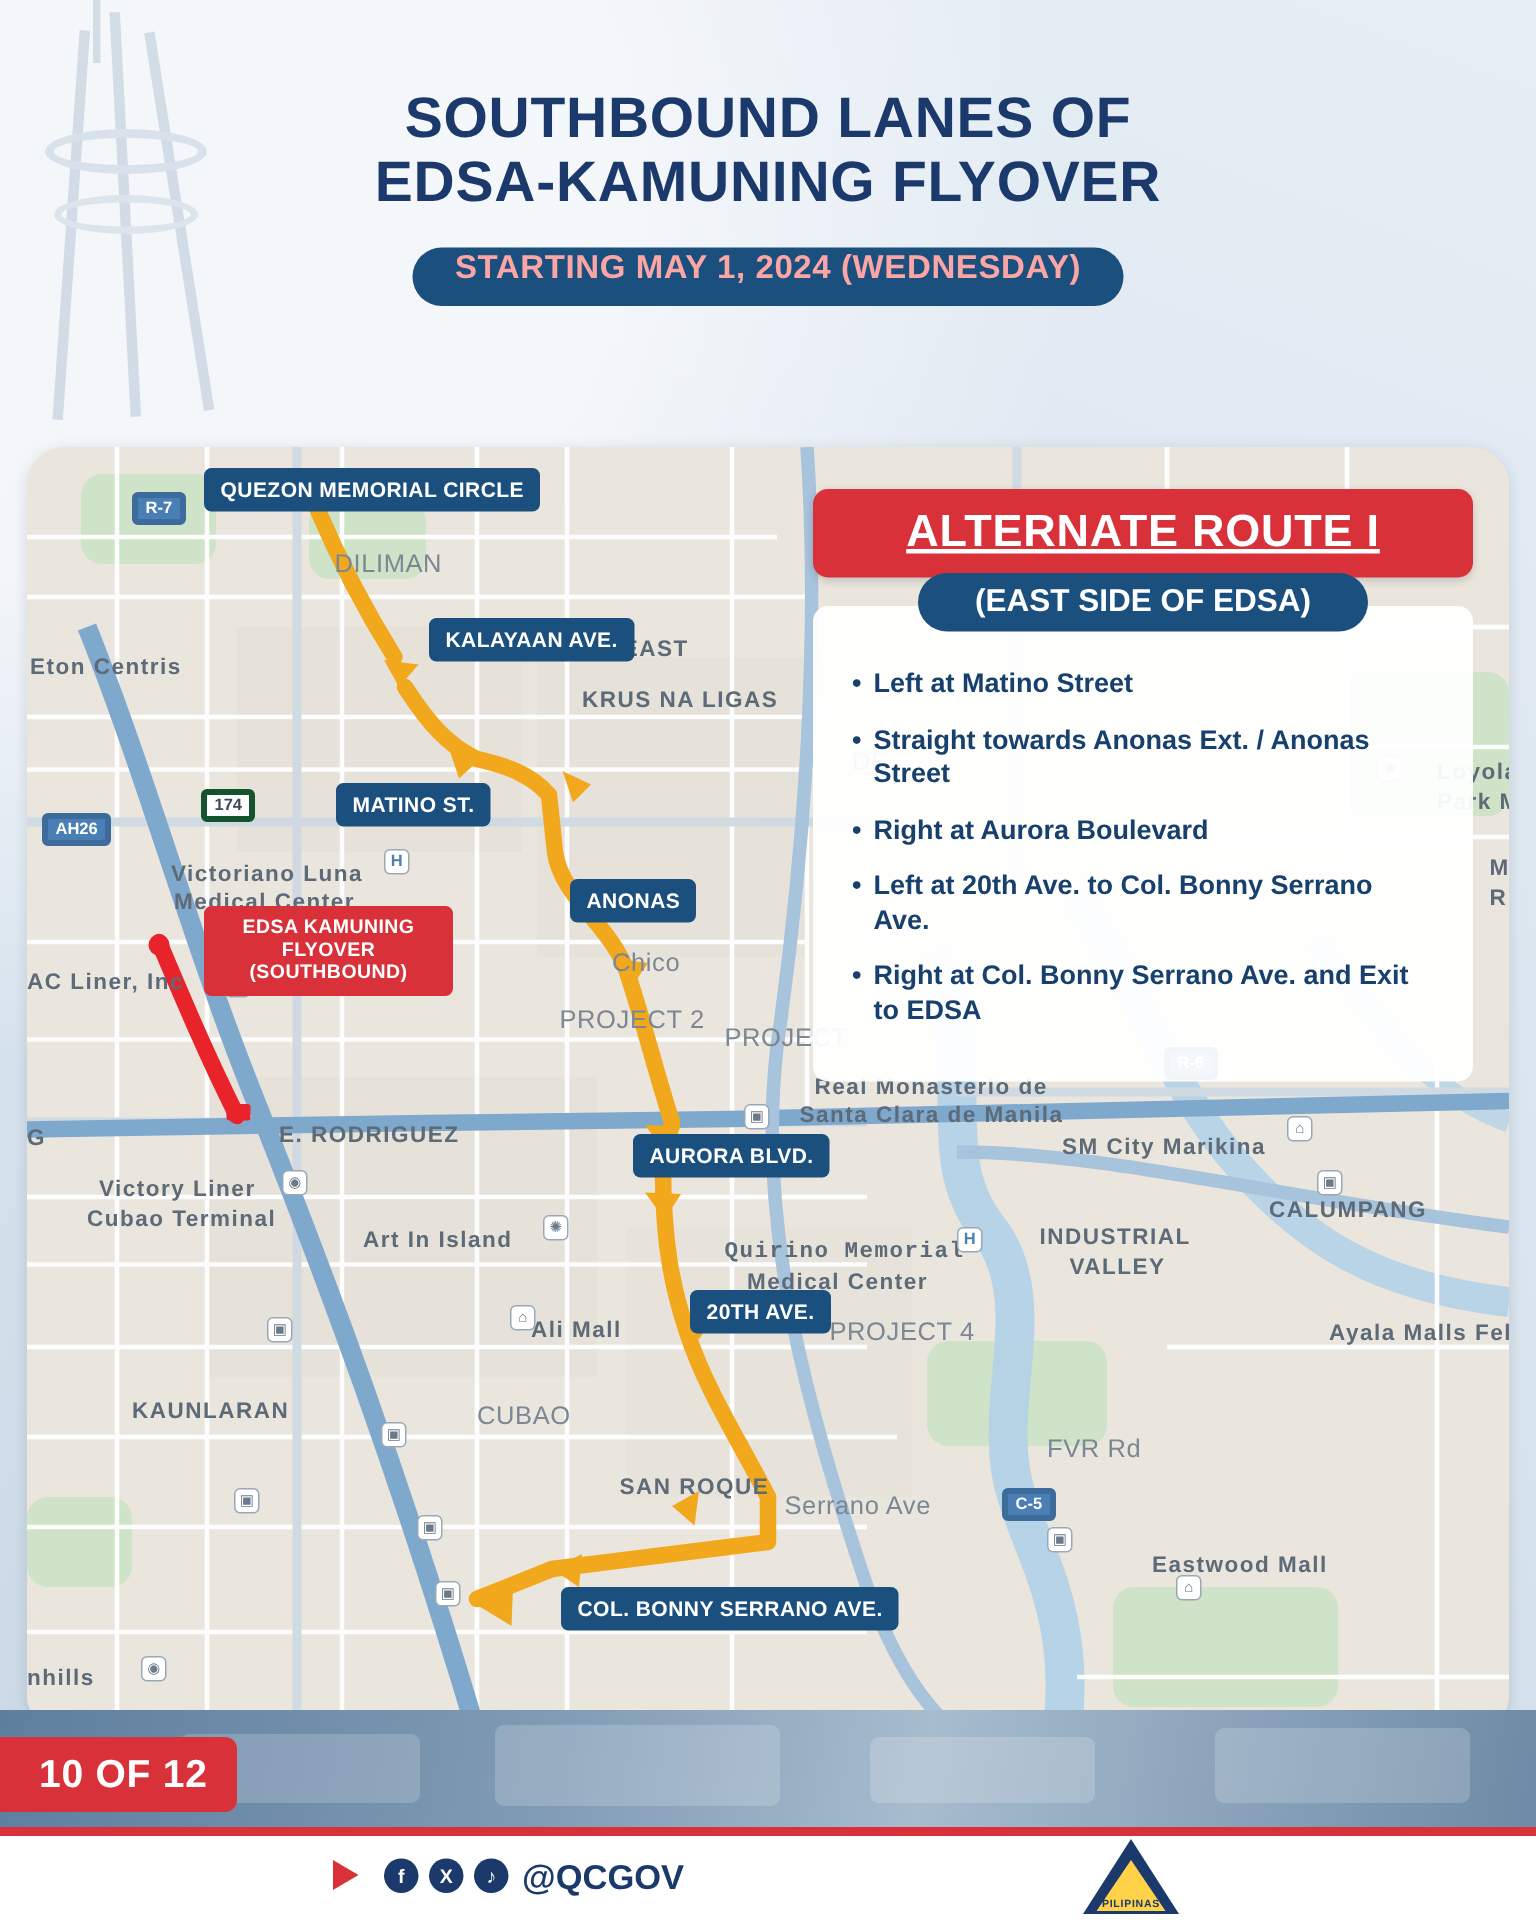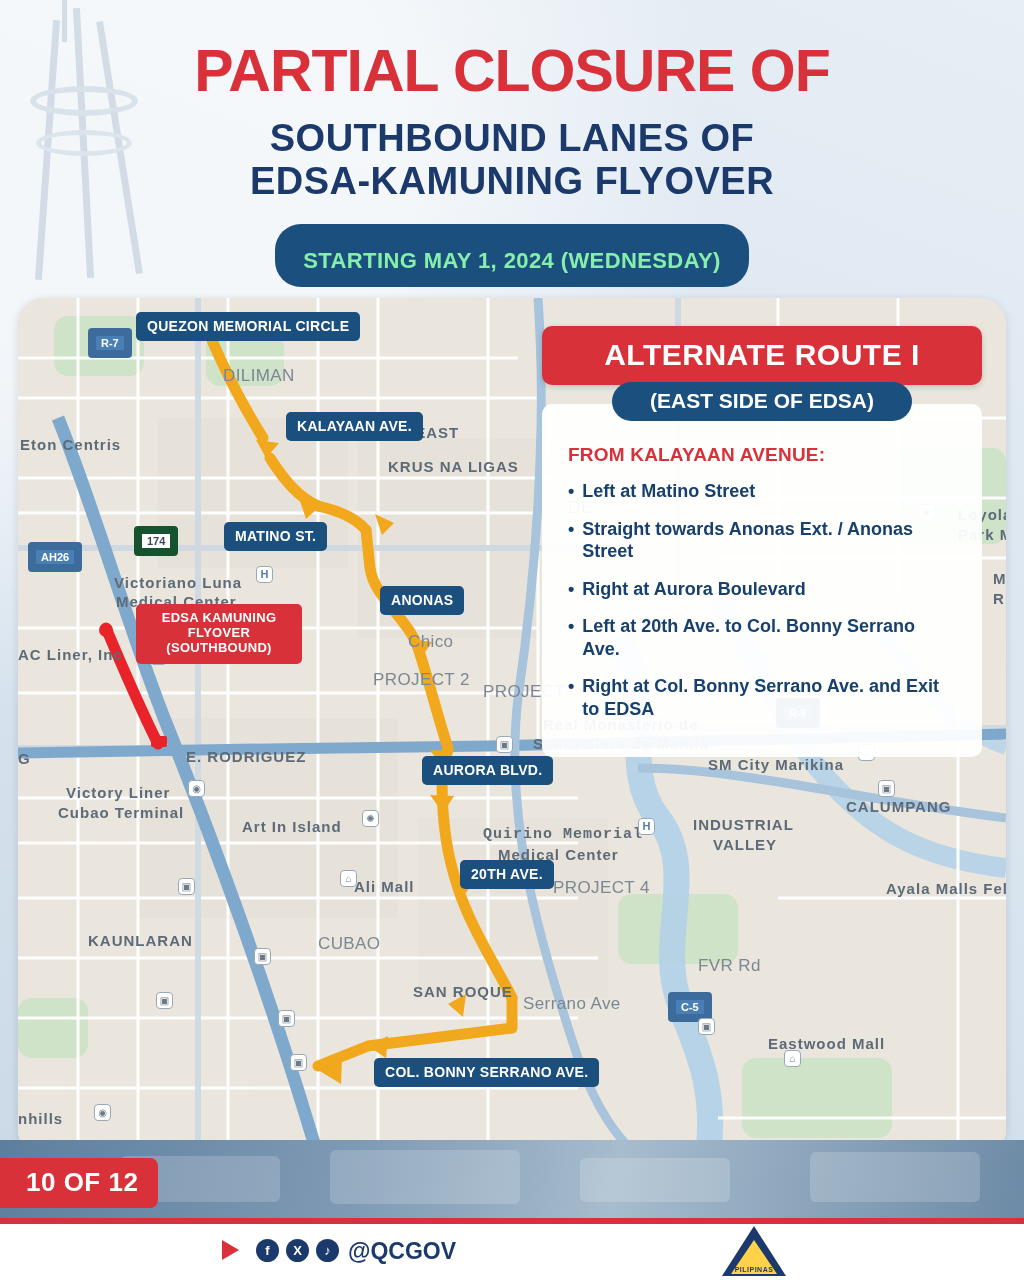--- a/index.html
+++ b/index.html
@@ -44,23 +44,23 @@
   }
   .title-sub1 {
     margin-top: 16px;
     font-size: 38px; font-weight: 800; color: #1b3a6b; letter-spacing: .5px; line-height: 1.12;
   }
   .title-sub2 {
     font-size: 38px; font-weight: 800; color: #1b3a6b; letter-spacing: .5px; line-height: 1.12;
   }
   .date-pill {
     display: inline-block; margin-top: 22px;
-    background: #1b4f7e; color: #86efac;
+    background: #1b4f7e; color: #fca5a5;
     font-size: 22px; font-weight: 700; letter-spacing: .4px;
-    padding: 24px 28px 13px; border-radius: 26px;
+    padding: 0 28px 13px; border-radius: 26px;
   }
 
   
   .map-wrap {
     position: absolute; left: 18px; top: 298px;
     width: 988px; height: 858px;
     border-radius: 26px; overflow: hidden;
     background: #e9e5dd;
     box-shadow: 0 2px 10px rgba(0,0,0,.12);
   }
@@ -75,21 +75,21 @@
   
   .mlabel {
     position: absolute; color: #5d6a77; font-size: 13px; font-weight: 700;
     letter-spacing: .4px; white-space: nowrap;
   }
   .mlabel.big { font-size: 15px; letter-spacing: 1px; }
   .mlabel.sm { font-size: 17px; font-weight: 400; color: #7b8793; }
 
   
   .shield {
-    position: absolute; background: #ffffff; border: 8px solid #14532d;
+    position: absolute; background: #ffffff; border: 4px solid #14532d;
     color: #3d4a58; font-size: 11px; font-weight: 700; border-radius: 4px;
     padding: 1px 5px;
   }
   .shield.blue { background: #4a7fb5; color: #fff; border-color: #3d6c9c; }
 
   
   .pin { position: absolute; width: 17px; height: 22px; }
   .pin .body { width: 17px; height: 17px; background: #ffffff; border: 1.6px solid #9aa8b6; border-radius: 4px; }
   .pin .glyph { position: absolute; left: 0; top: 0; width: 17px; height: 17px; line-height: 17px; text-align: center; font-size: 10px; color: #6b7a89; }
   .pin.h .body { background: #ffffff; }
@@ -103,20 +103,21 @@
   }
   .tag.red { background: #d8313a; text-align: center; line-height: 1.15; }
 
   
   .alt-head {
     position: absolute; left: 524px; top: 28px; width: 440px;
     background: #d8313a; color: #ffffff; border-radius: 10px;
     text-align: center; font-size: 30px; font-weight: 800; letter-spacing: .5px;
     padding: 12px 0 13px;
     box-shadow: 0 2px 6px rgba(0,0,0,.16);
+    text-decoration: underline;
   }
   .alt-sub {
     position: absolute; left: 594px; top: 84px; width: 300px;
     background: #1b4f7e; color: #ffffff; border-radius: 22px;
     text-align: center; font-size: 21px; font-weight: 800;
     padding: 7px 0 8px;
   }
   .alt-body {
     position: absolute; left: 524px; top: 106px; width: 440px;
     background: rgba(255,255,255,.94); border-radius: 10px;
@@ -197,21 +198,20 @@
   <div class="tower">
     <div class="mast"></div>
     <div class="leg l1"></div>
       <div class="leg l2"></div>
       <div class="leg l3"></div>
     <div class="ring"></div>
       <div class="ring2"></div>
   </div>
 
   <div class="header">
-    <div class="title-main">PARTIAL CLOSURE OF</div>
     <div class="title-sub1">SOUTHBOUND LANES OF</div>
     <div class="title-sub2">EDSA-KAMUNING FLYOVER</div>
     <div class="date-pill">STARTING MAY 1, 2024 (WEDNESDAY)</div>
   </div>
 
   <div class="map-wrap">
     <div class="map-base"></div>
 
     <div class="green" style="left:36px;  top:18px;  width:90px;  height:60px;"></div>
     <div class="green" style="left:188px; top:36px;  width:78px;  height:52px;"></div>
@@ -435,21 +435,20 @@
     <div class="tag" style="left:442px; top:562px;">20TH AVE.</div>
     <div class="tag red" style="left:118px; top:306px; width:166px; font-size:13px; padding:7px 6px 8px;">
       <div>EDSA KAMUNING</div>
       <div>FLYOVER</div>
       <div>(SOUTHBOUND)</div>
     </div>
 
     <div class="tag" style="left:356px; top:760px;">COL. BONNY SERRANO AVE.</div>
 
     <div class="alt-body">
-      <div class="alt-from">FROM KALAYAAN AVENUE:</div>
       <div class="alt-li">
         <span class="dot">•</span>
         <span>Left at Matino Street</span>
       </div>
       <div class="alt-li">
         <span class="dot">•</span>
         <span>Straight towards Anonas Ext. / Anonas Street</span>
       </div>
       <div class="alt-li">
         <span class="dot">•</span>

